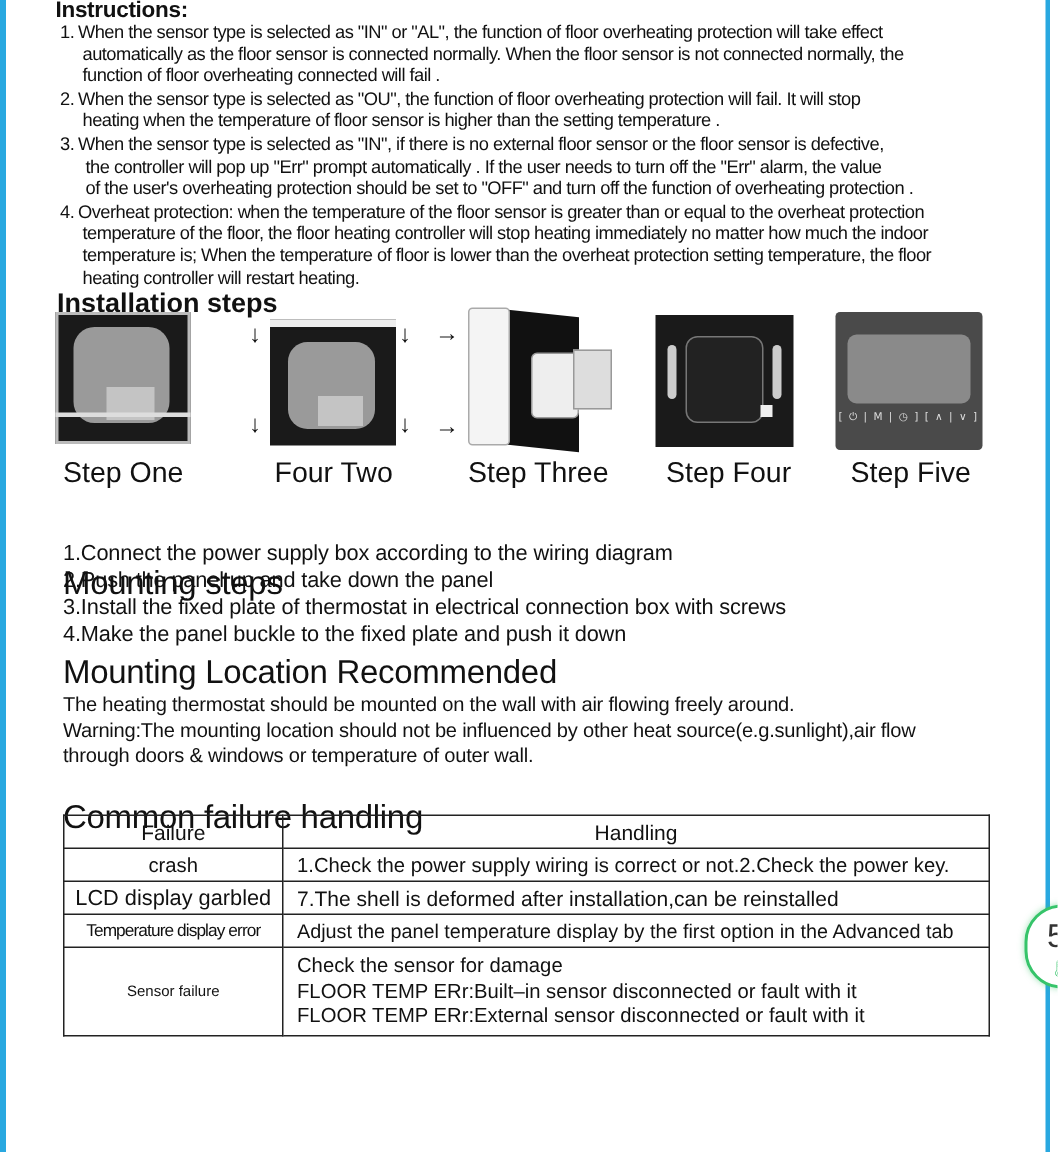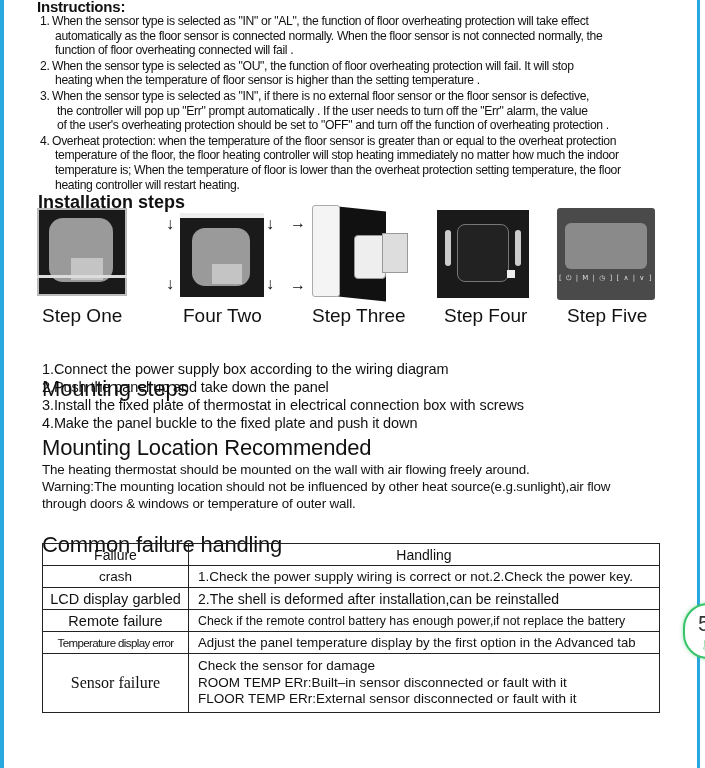--- a/index.html
+++ b/index.html
@@ -45,21 +45,21 @@
     .r-disp td { height: 42px; }
     .r-disp td.c1 { text-align: left; padding-left: 12px; font-size: 14.5px; line-height: 19px; }
     .r-disp td.c2 { font-size: 12.5px; line-height: 17px; }
     .r-remote td { height: 22px; }
     .r-remote td.c1 { font-size: 14.5px; }
     .r-remote td.c2 { font-size: 12.3px; }
     .r-temp td { height: 22px; }
     .r-temp td.c1 { font-size: 11.5px; letter-spacing: -0.6px; font-family: "Liberation Sans Narrow", "Liberation Sans", sans-serif; }
     .r-temp td.c2 { font-size: 13.2px; }
     .r-sensor td { height: 59px; }
-    .r-sensor td.c1 { font-size: 16px; font-family: Liberation Serif, serif; }
+    .r-sensor td.c1 { font-size: 10px; }
     .r-sensor td.c2 { line-height: 16.5px; font-size: 13.5px; }
 
     .float-widget { position: absolute; left: 683px; top: 603px; width: 50px; height: 56px; border-radius: 28px; border: 2px solid #36c46a; background: #fff; box-shadow: 0 0 4px rgba(54,196,106,0.5); }
     .float-num { position: absolute; left: 13px; top: 6px; font-size: 22px; color: #333; }
     .float-icon { position: absolute; left: 14px; top: 34px; font-size: 11px; color: #36c46a; }
   </style>
 </head>
 <body>
 
 <div class="border-left"></div>
@@ -169,35 +169,31 @@
       <tr>
     <th class="c1" style="width:146px;">Failure</th>
     <th>Handling</th>
   </tr>
   <tr class="r-crash">
     <td class="c1">crash</td>
     <td class="c2">1.Check the power supply wiring is correct or not.2.Check the power key.</td>
   </tr>
   <tr class="r-lcd">
     <td class="c1">LCD display garbled</td>
-    <td class="c2">2.The shell is deformed after installation,can be reinstalled</td>
-  </tr>
-  <tr class="r-remote">
-    <td class="c1">Remote failure</td>
-    <td class="c2">Check if the remote control battery has enough power,if not replace the battery</td>
+    <td class="c2">7.The shell is deformed after installation,can be reinstalled</td>
   </tr>
   <tr class="r-temp">
     <td class="c1">Temperature display error</td>
     <td class="c2">Adjust the panel temperature display by the first option in the Advanced tab</td>
   </tr>
   <tr class="r-sensor">
     <td class="c1">Sensor failure</td>
     <td class="c2">
       <div>Check the sensor for damage</div>
-      <div>ROOM TEMP ERr:Built–in sensor disconnected or fault with it</div>
+      <div>FLOOR TEMP ERr:Built–in sensor disconnected or fault with it</div>
       <div>FLOOR TEMP ERr:External sensor disconnected or fault with it</div>
     </td>
   </tr>
 </tbody>
   </table>
 
 <div class="float-widget">
   <span class="float-num">5</span>
   <span class="float-icon">🌡</span>
 </div>

